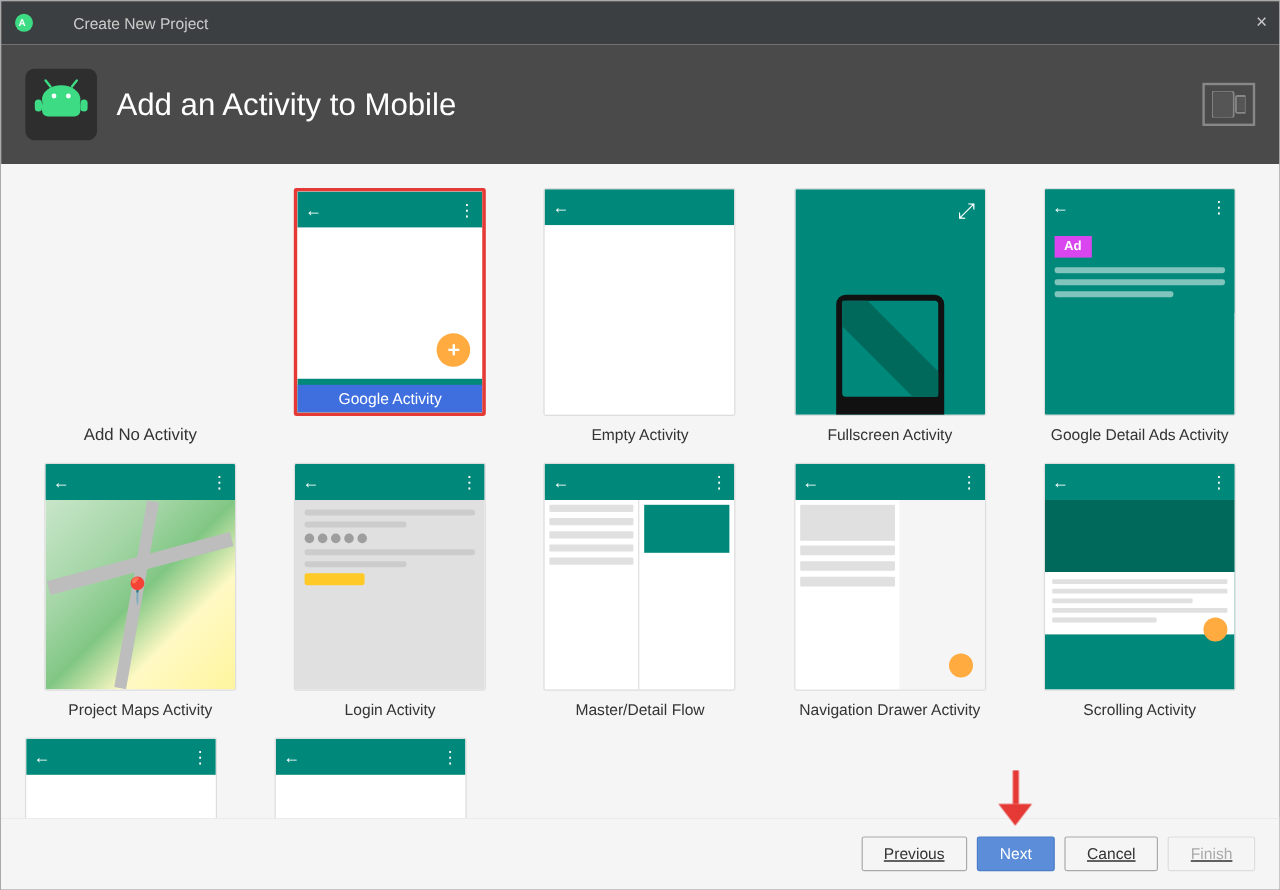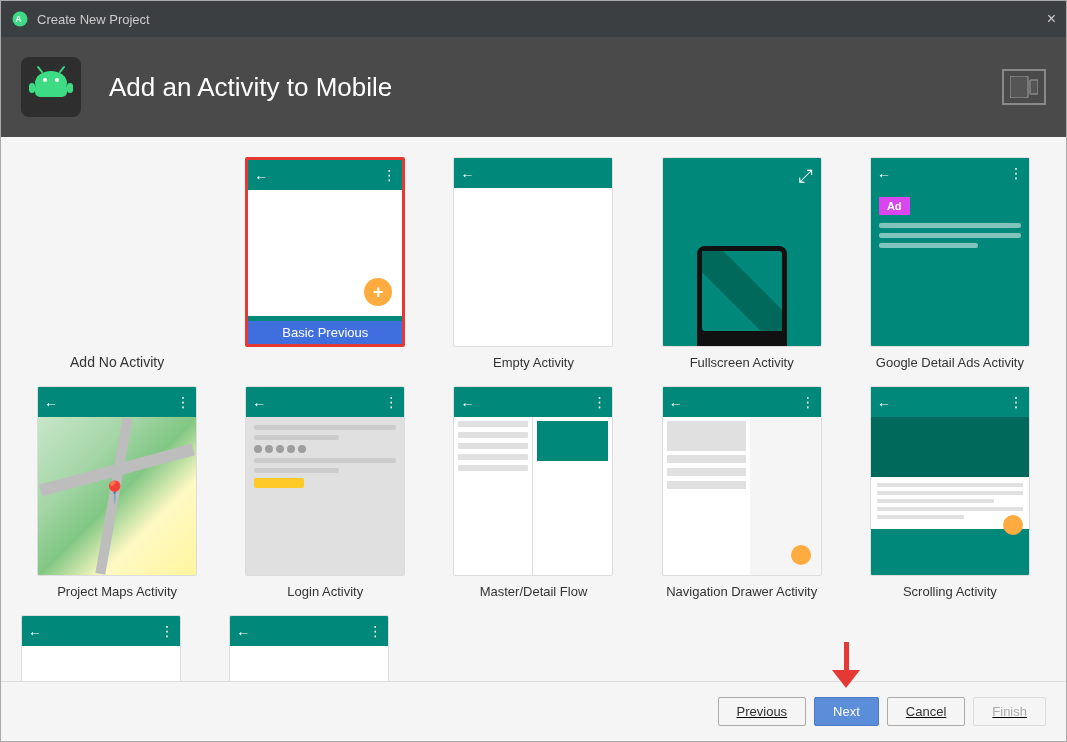--- a/index.html
+++ b/index.html
@@ -35,40 +35,41 @@
       align-items: center;
       gap: 8px;
     }
     .title-bar-icon {
       width: 18px;
       height: 18px;
     }
     .title-bar-text {
       color: #ccc;
       font-size: 13px;
+      margin-left: 24px;
     }
     .title-bar-close {
       color: #ccc;
       font-size: 16px;
       cursor: pointer;
       line-height: 1;
     }
     .header {
       background: #4a4a4a;
       height: 100px;
       display: flex;
       align-items: center;
       padding: 0 20px;
       flex-shrink: 0;
       justify-content: space-between;
     }
     .header-left {
       display: flex;
       align-items: center;
-      gap: 28px;
+      gap: 16px;
     }
     .android-logo {
       width: 60px;
       height: 60px;
     }
     .header-title {
       color: #fff;
       font-size: 26px;
       font-weight: 300;
     }
@@ -547,21 +548,21 @@
               <span class="phone-toolbar-icon">←</span>
               <span class="phone-toolbar-icon">⋮</span>
             </div>
             <div class="phone-body" style="height: calc(100% - 30px - 28px);">
               <div class="phone-fab">+</div>
             </div>
             <div style="height:28px; background:#00897b; position:absolute; bottom:0; left:0; right:0; display:flex; align-items:center; justify-content:center;">
               <span style="color:#fff; font-size:10px;">● ● ●</span>
             </div>
           </div>
-          <div class="selected-label">Basic Previous</div>
+          <div class="selected-label">Google Activity</div>
         </div>
       </div>
 
       <div class="activity-cell">
         <div class="activity-thumb">
           <div class="empty-screen">
             <div class="empty-toolbar">
               <span class="empty-toolbar-icon">←</span>
             </div>
             <div style="background:#fff; width:100%; height:calc(100% - 30px);"></div>

